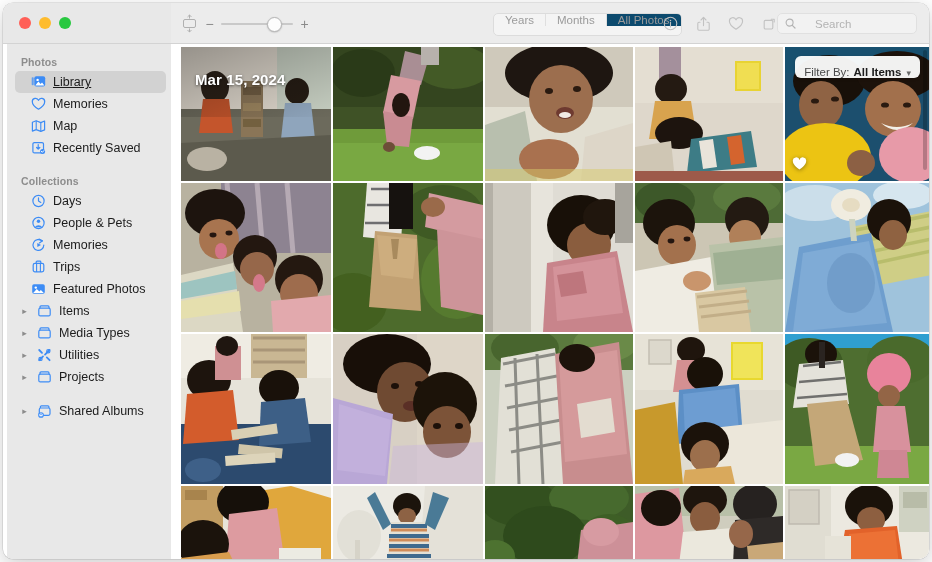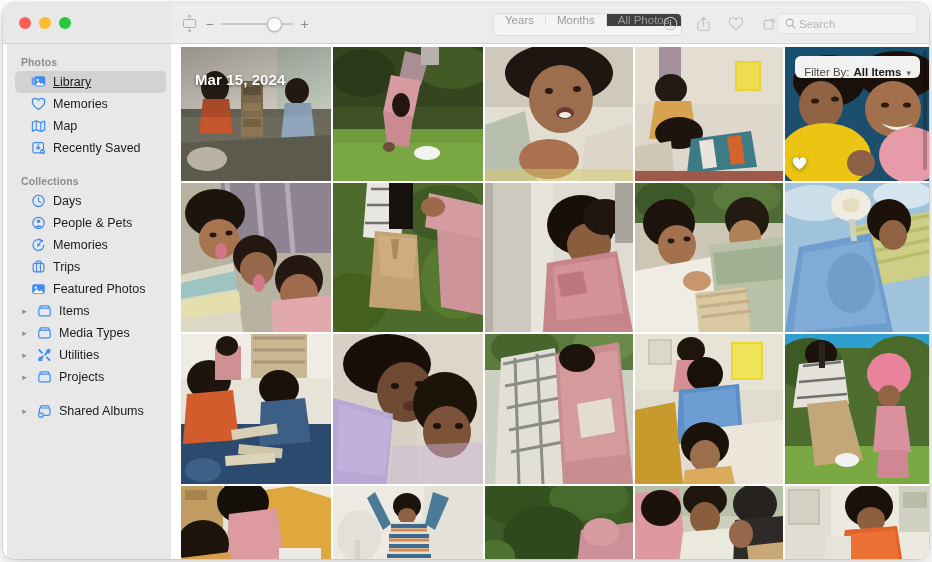--- a/index.html
+++ b/index.html
@@ -113,21 +113,21 @@
     display: flex;
     align-items: center;
     justify-content: center;
     font-size: 11.5px;
     color: #9b9b9b;
     border-right: 0.5px solid #dfdfdf;
     white-space: nowrap;
   }
   .seg:last-child { border-right: none; }
   .seg.active {
-    background: #404040;
+    background: #0c4a6e;
     color: #9a9a9a;
   }
 
   
   .tb-icons {
     position: absolute;
     left: 654px; top: 9px;
     display: flex;
     align-items: center;
     gap: 7px;
@@ -145,21 +145,21 @@
     position: absolute;
     left: 774px; top: 10px;
     width: 140px; height: 21px;
     border-radius: 5px;
     background: #f2f2f2;
     border: 0.5px solid #e0e0e0;
     display: flex;
     align-items: center;
     padding: 0 7px;
     box-sizing: border-box;
-    gap: 3px;
+    gap: 19px;
   }
   .search .placeholder {
     font-size: 11.5px;
     color: #b3b3b3;
   }
 
   
   .sidebar {
     position: absolute;
     left: 4px; top: 41px;

